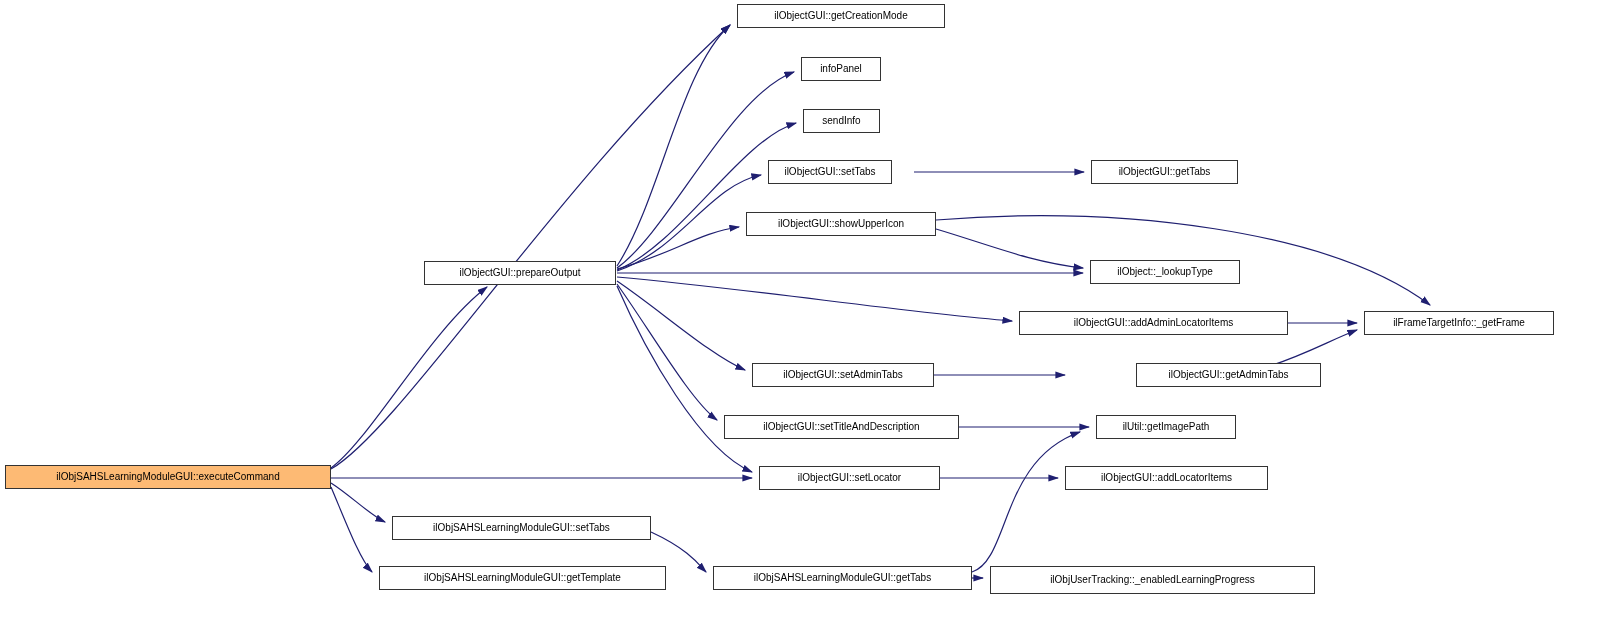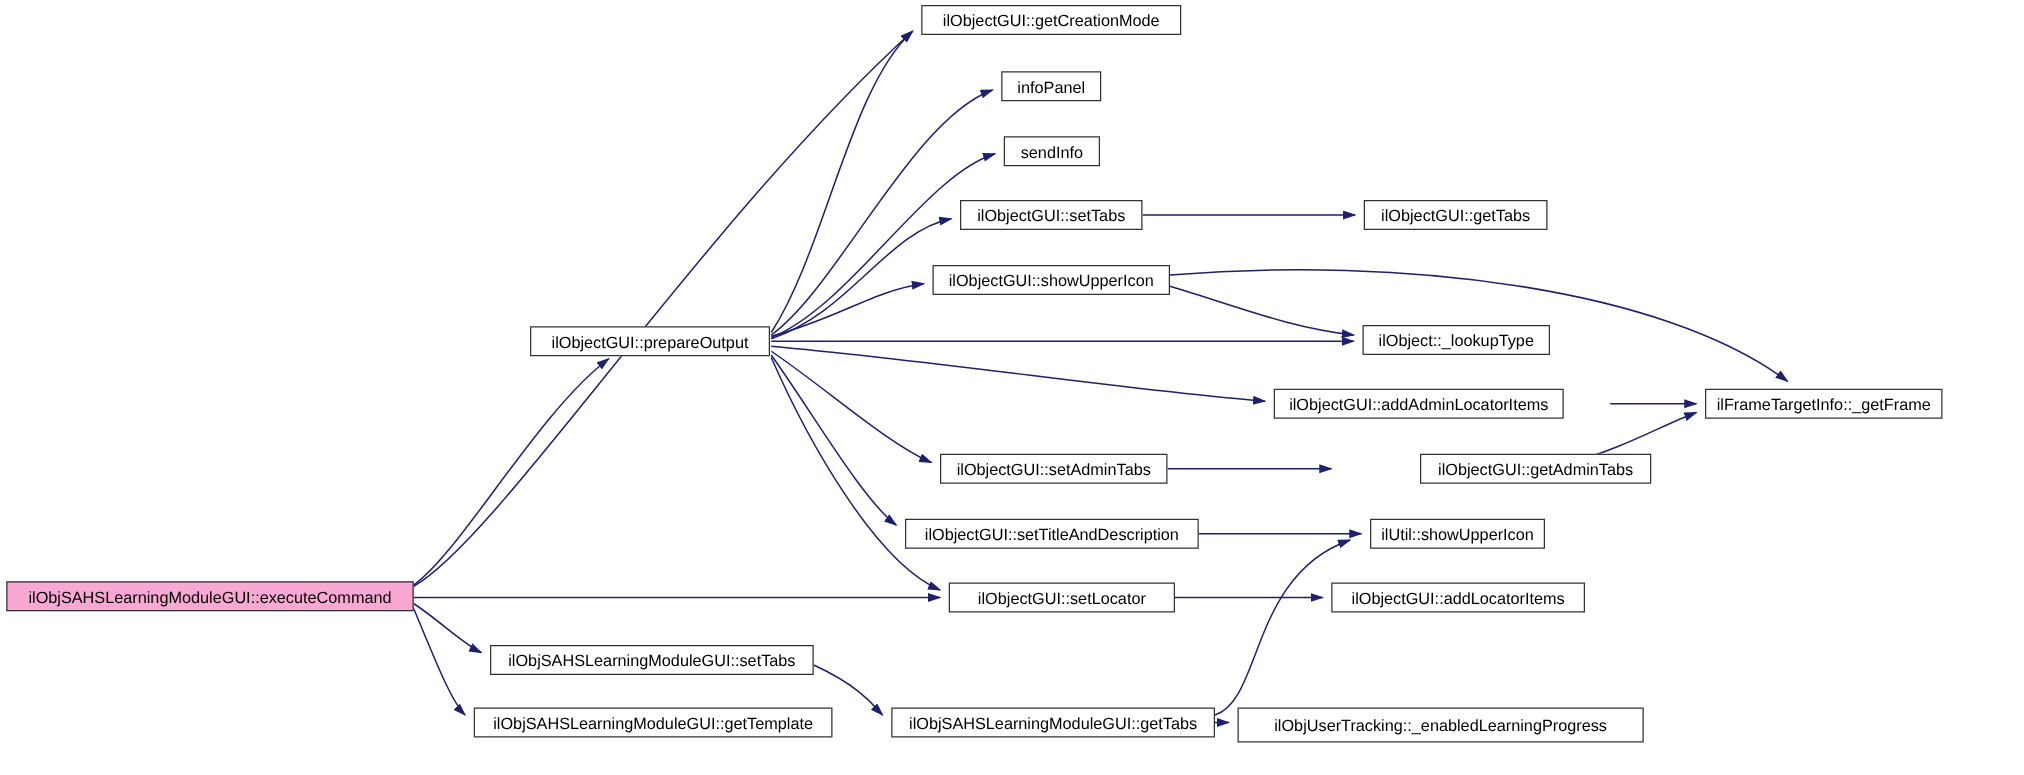--- a/index.html
+++ b/index.html
@@ -23,30 +23,30 @@
     top: 0;
     width: 1619px;
     height: 620px;
   }
   .node {
     position: absolute;
     box-sizing: border-box;
     border: 1px solid #333333;
     background: #ffffff;
     color: #000000;
-    font-size: 13px;
+    font-size: 10px;
     line-height: 1;
     display: flex;
     align-items: center;
     justify-content: center;
     white-space: nowrap;
     padding: 0 7px;
   }
   .node.root {
-    background: #f9a8d4;
+    background: #fdba74;
   }
 </style>
 </head>
 <body>
 
 <div id="canvas">
   <svg id="edges" viewBox="0 0 1619 620" xmlns="http://www.w3.org/2000/svg">
     <defs>
       <marker id="arrow" markerWidth="9" markerHeight="9" refX="8" refY="3" orient="auto" markerUnits="strokeWidth">
         <path d="M0,0 L9,3 L0,6 z" fill="#1f1f70"></path>
@@ -89,49 +89,49 @@
     </div>
     <div class="node" style="left: 737px; top: 4px; width: 208px; height: 24px;">
       <span>ilObjectGUI::getCreationMode</span>
     </div>
     <div class="node" style="left: 801px; top: 57px; width: 80px; height: 24px;">
       <span>infoPanel</span>
     </div>
     <div class="node" style="left: 803px; top: 109px; width: 77px; height: 24px;">
       <span>sendInfo</span>
     </div>
-    <div class="node" style="left: 768px; top: 160px; width: 146px; height: 24px;">
+    <div class="node" style="left: 768px; top: 160px; width: 124px; height: 24px;">
       <span>ilObjectGUI::setTabs</span>
     </div>
     <div class="node" style="left: 746px; top: 212px; width: 190px; height: 24px;">
       <span>ilObjectGUI::showUpperIcon</span>
     </div>
     <div class="node" style="left: 1091px; top: 160px; width: 147px; height: 24px;">
       <span>ilObjectGUI::getTabs</span>
     </div>
     <div class="node" style="left: 1090px; top: 260px; width: 150px; height: 24px;">
       <span>ilObject::_lookupType</span>
     </div>
-    <div class="node" style="left: 1019px; top: 311px; width: 232px; height: 24px;">
+    <div class="node" style="left: 1019px; top: 311px; width: 269px; height: 24px;">
       <span>ilObjectGUI::addAdminLocatorItems</span>
     </div>
     <div class="node" style="left: 1364px; top: 311px; width: 190px; height: 24px;">
       <span>ilFrameTargetInfo::_getFrame</span>
     </div>
     <div class="node" style="left: 752px; top: 363px; width: 182px; height: 24px;">
       <span>ilObjectGUI::setAdminTabs</span>
     </div>
     <div class="node" style="left: 1136px; top: 363px; width: 185px; height: 24px;">
       <span>ilObjectGUI::getAdminTabs</span>
     </div>
     <div class="node" style="left: 724px; top: 415px; width: 235px; height: 24px;">
       <span>ilObjectGUI::setTitleAndDescription</span>
     </div>
     <div class="node" style="left: 1096px; top: 415px; width: 140px; height: 24px;">
-      <span>ilUtil::showUpperIcon</span>
+      <span>ilUtil::getImagePath</span>
     </div>
     <div class="node" style="left: 759px; top: 466px; width: 181px; height: 24px;">
       <span>ilObjectGUI::setLocator</span>
     </div>
     <div class="node" style="left: 1065px; top: 466px; width: 203px; height: 24px;">
       <span>ilObjectGUI::addLocatorItems</span>
     </div>
     <div class="node" style="left: 392px; top: 516px; width: 259px; height: 24px;">
       <span>ilObjSAHSLearningModuleGUI::setTabs</span>
     </div>

